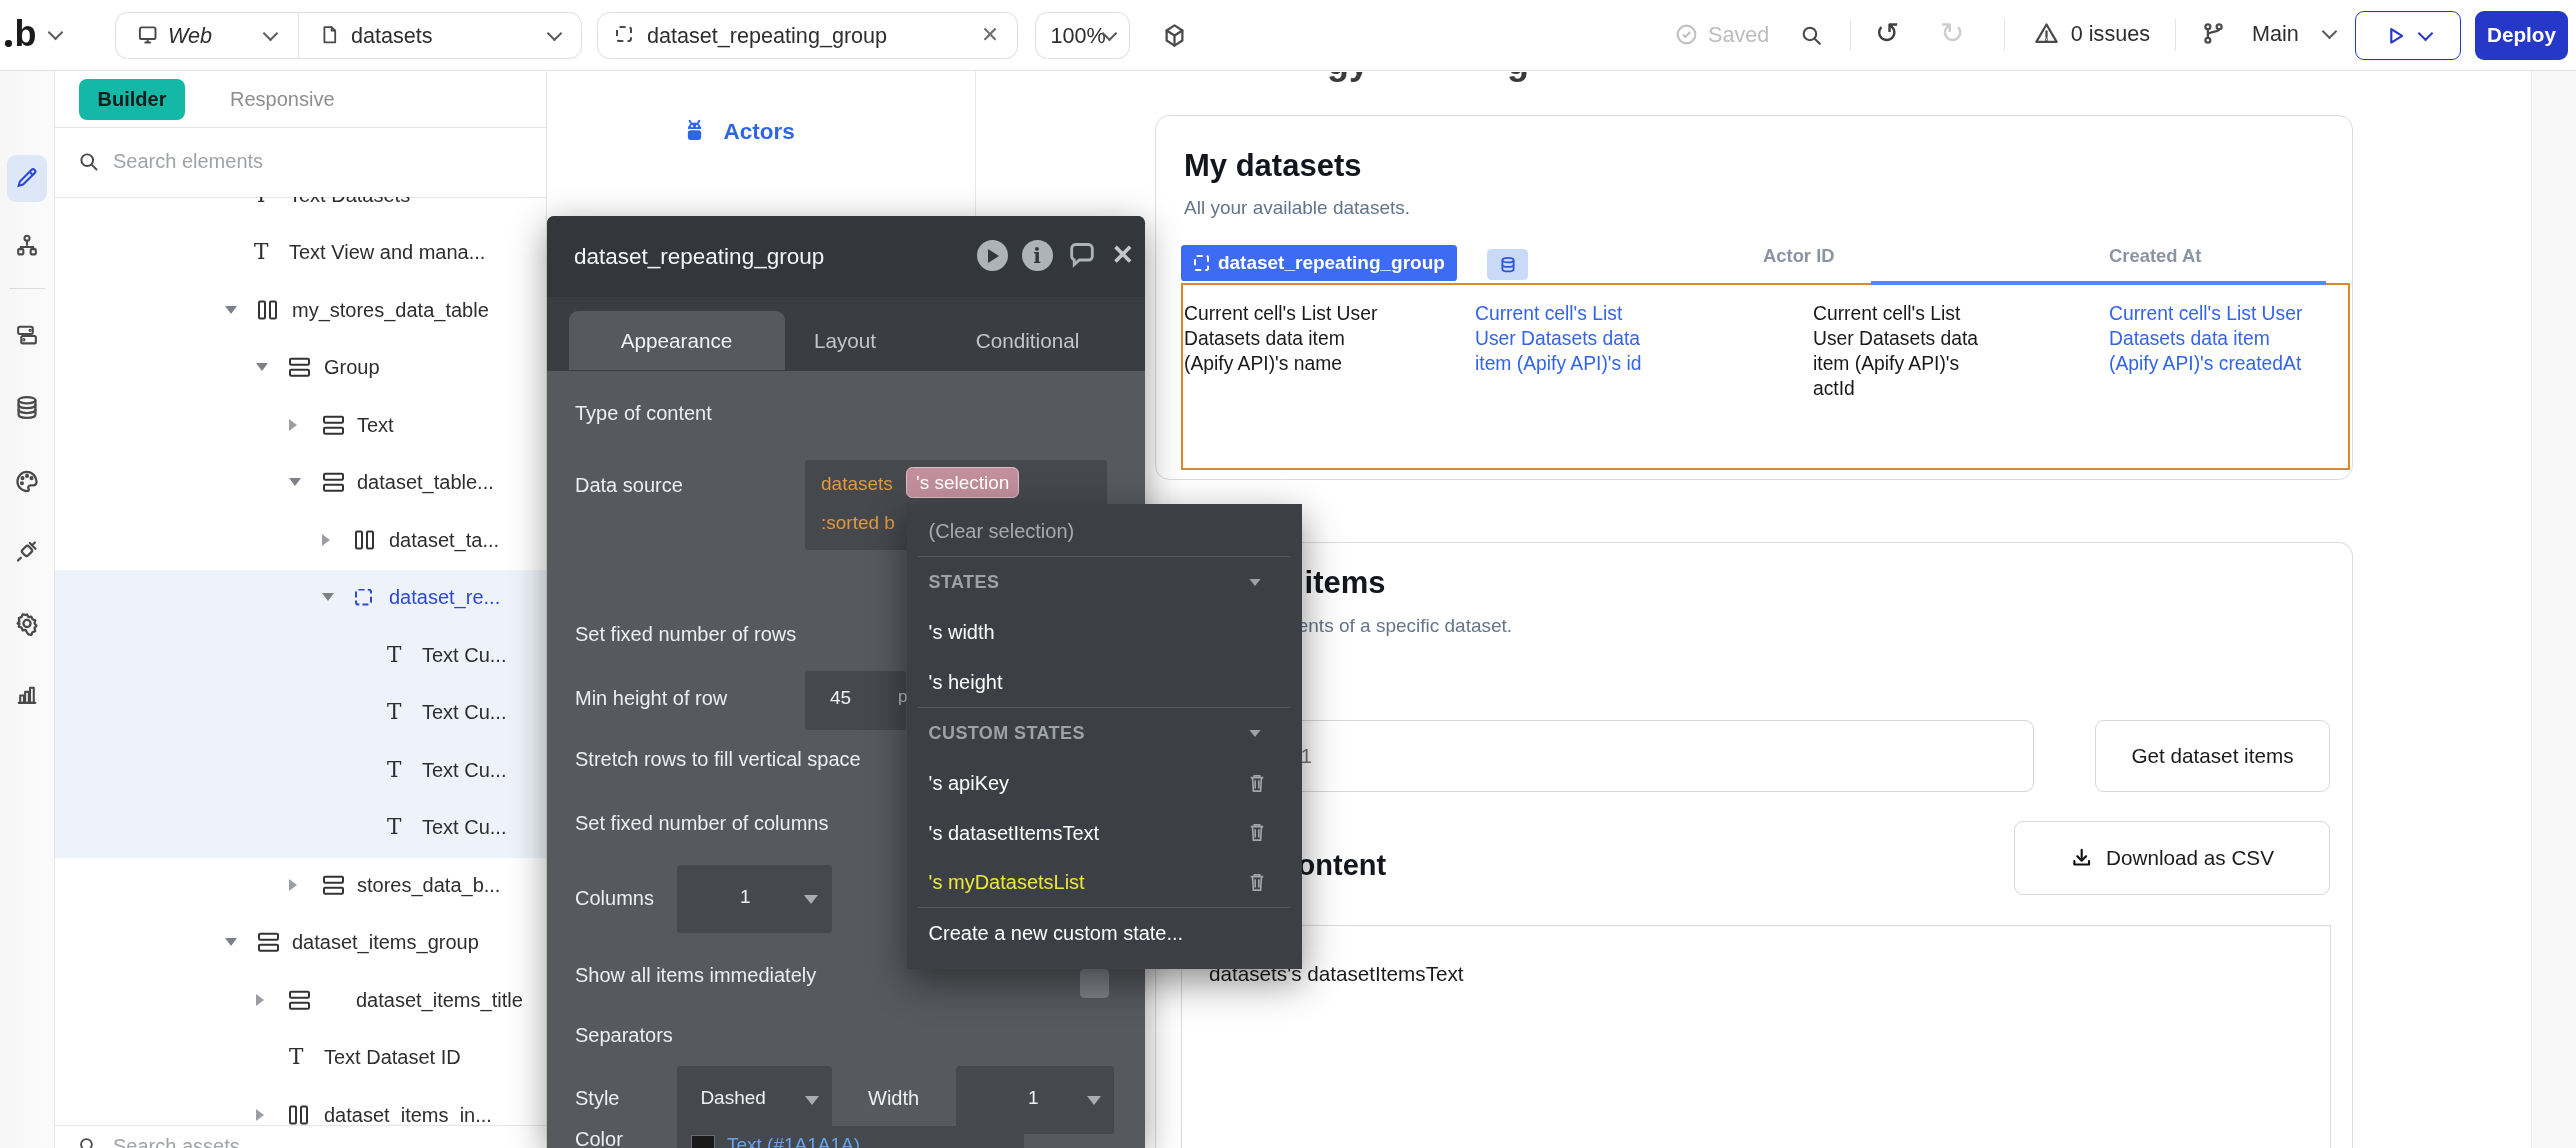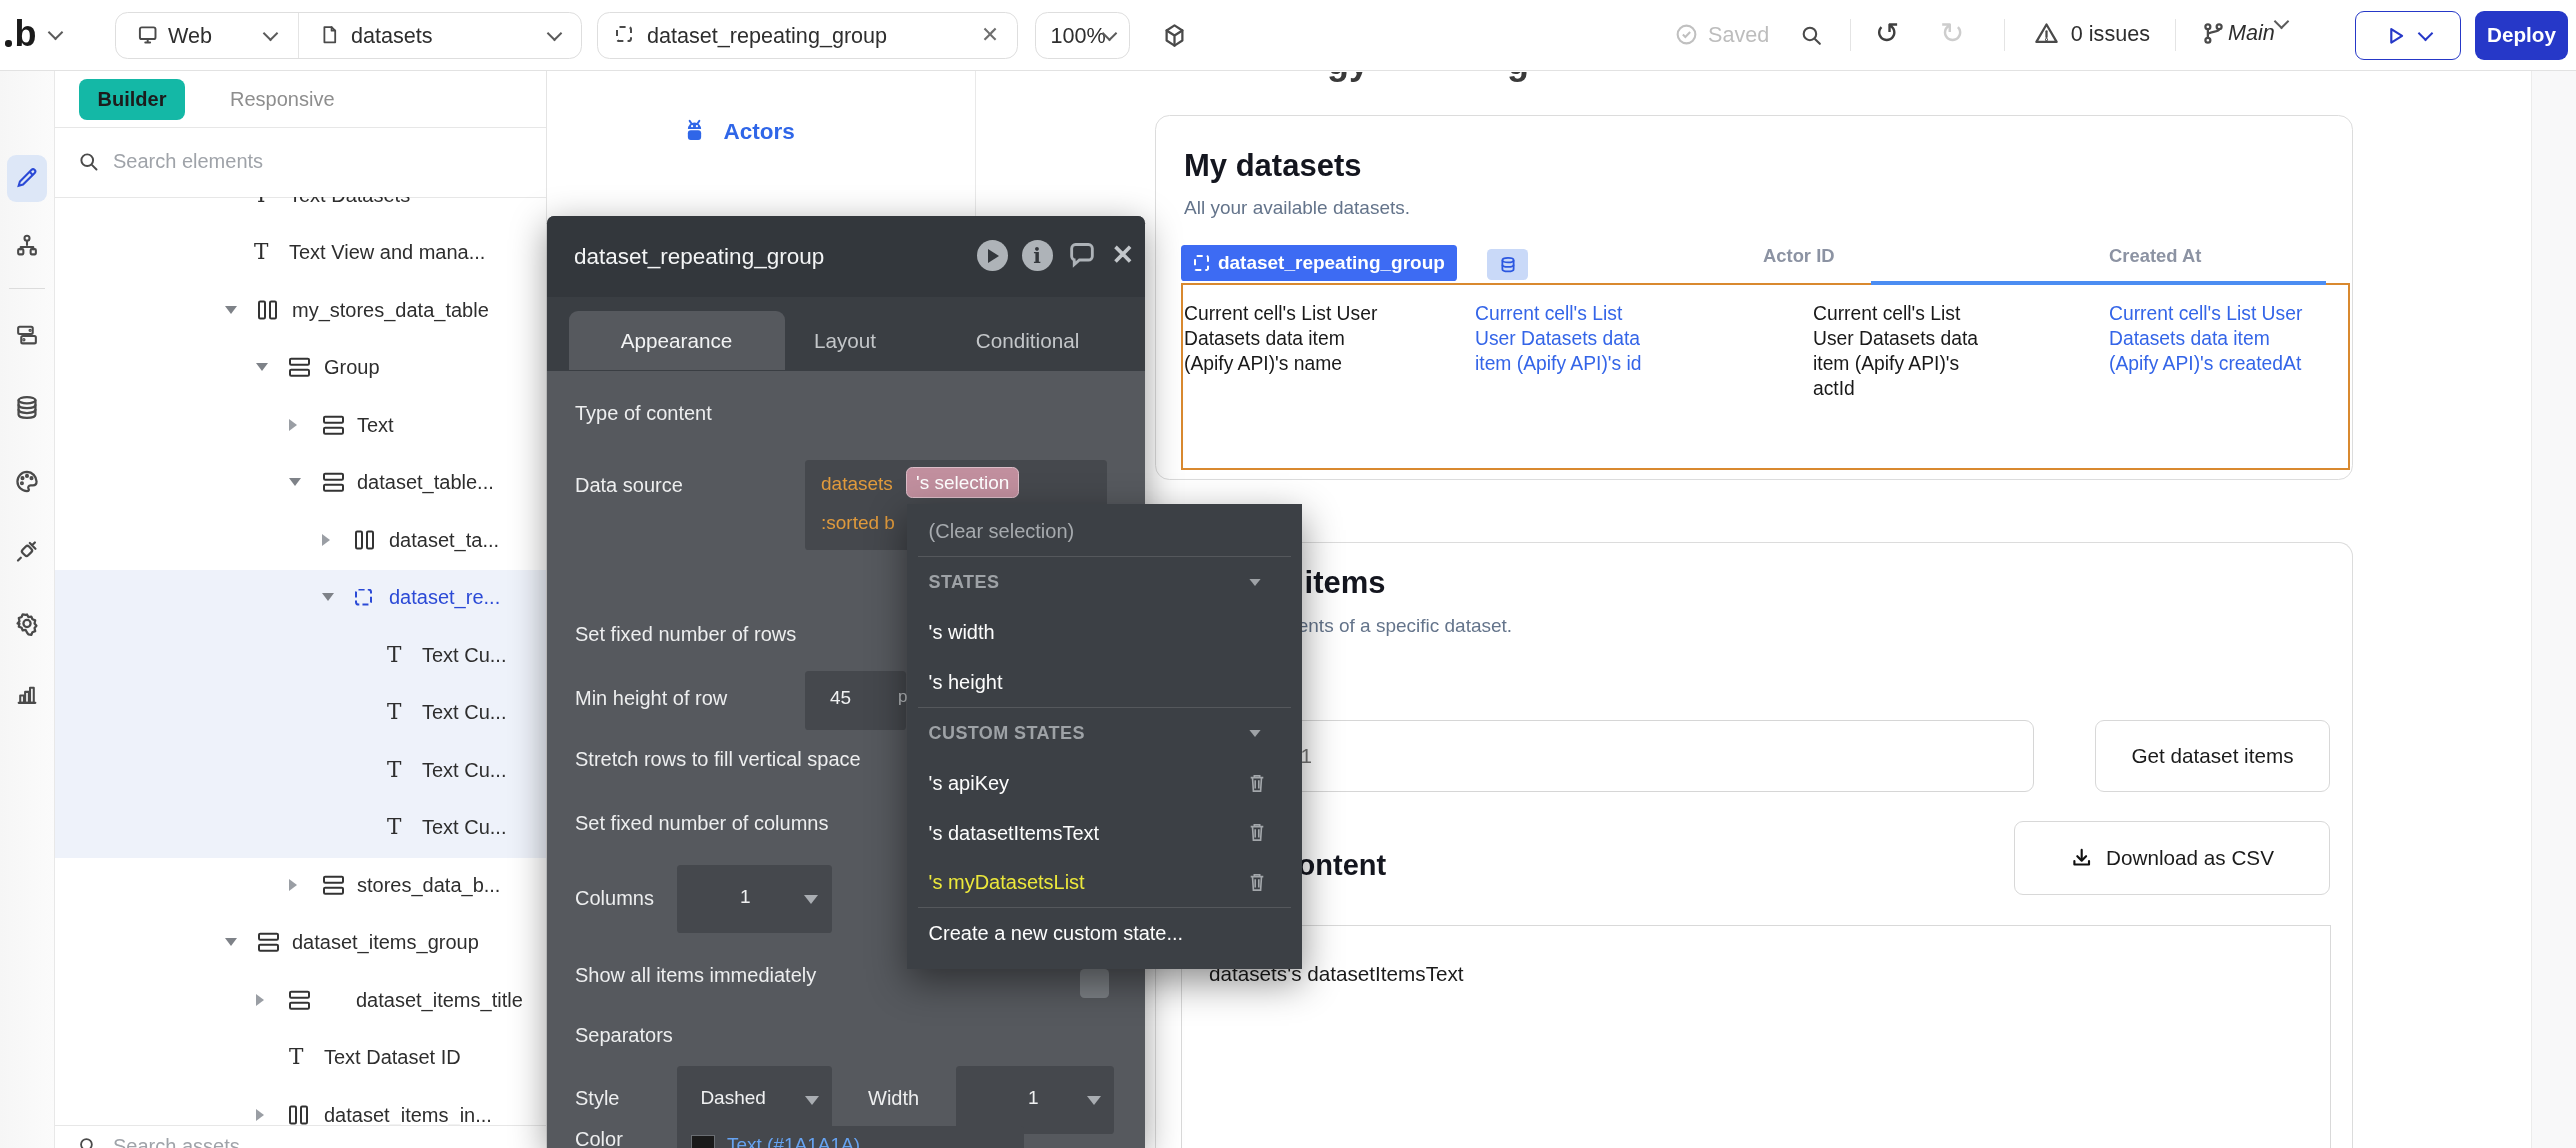--- a/index.html
+++ b/index.html
@@ -470,21 +470,21 @@
 
   <div class="toolbar abs">
     <span class="logo">b</span>
     <span class="chv" style="position:absolute;left:50px;top:27px;"></span>
 
     <div class="tb-box" style="left:115px;width:467px;">
       <svg width="23.4" height="23.4" viewBox="0 0 24 24" class="icon-stroke" style="position:absolute;left:20px;top:10px;">
           <rect x="4" y="4.5" width="16" height="12" rx="2"></rect>
           <path d="M9.5 20h5M12 16.5V20"></path>
         </svg>
-      <span class="tb-text" style="position:absolute;left:52px;top:10px;">Web</span>
+      <span class="tb-text" style="position:absolute;left:52px;top:10px;font-style:italic;">Web</span>
       <span class="chv" style="position:absolute;left:149px;top:15.3px;"></span>
       <div class="vdiv" style="position:absolute;left:182px;top:0;height:100%;"></div>
       <svg width="21.6" height="23.4" viewBox="0 0 24 24" class="icon-stroke" style="position:absolute;left:203px;top:10px;">
           <path d="M6 3.5h8l4 4V20.5H6z"></path>
           <path d="M14 3.5v4h4"></path>
         </svg>
       <span class="tb-text" style="position:absolute;left:235px;top:10px;">datasets</span>
       <span class="chv" style="position:absolute;left:433px;top:15.3px;"></span>
     </div>
 
@@ -524,21 +524,21 @@
     <div class="abs" style="left:2033px;top:20px;display:flex;align-items:center;gap:10.8px;">
       <svg width="27" height="27" viewBox="0 0 24 24" class="icon-stroke">
           <path d="M12 4 21 19.5H3z"></path>
           <path d="M12 10v5"></path>
           <circle cx="12" cy="17.3" r="0.4"></circle>
         </svg>
       <span style="font-size:21.6px;color:#2e2e2e;">0 issues</span>
     </div>
     <div class="vdiv abs" style="left:2175px;top:19px;height:32px;"></div>
 
-    <div class="abs" style="left:2200px;top:20px;display:flex;align-items:flex-start;gap:1px;font-style:italic;">
+    <div class="abs" style="left:2200px;top:20px;display:flex;align-items:center;gap:25px;">
       <svg width="27" height="27" viewBox="0 0 24 24" class="icon-stroke">
           <circle cx="7" cy="18" r="2.2"></circle>
           <circle cx="7" cy="6" r="2.2"></circle>
           <circle cx="17" cy="6" r="2.2"></circle>
           <path d="M7 8.2v7.6M7 13c0-3 10-2 10-4.8"></path>
         </svg>
       <span style="font-size:21.6px;color:#2e2e2e;">Main</span>
       <span class="chv" style="margin-top:-3.6px;"></span>
     </div>
 

